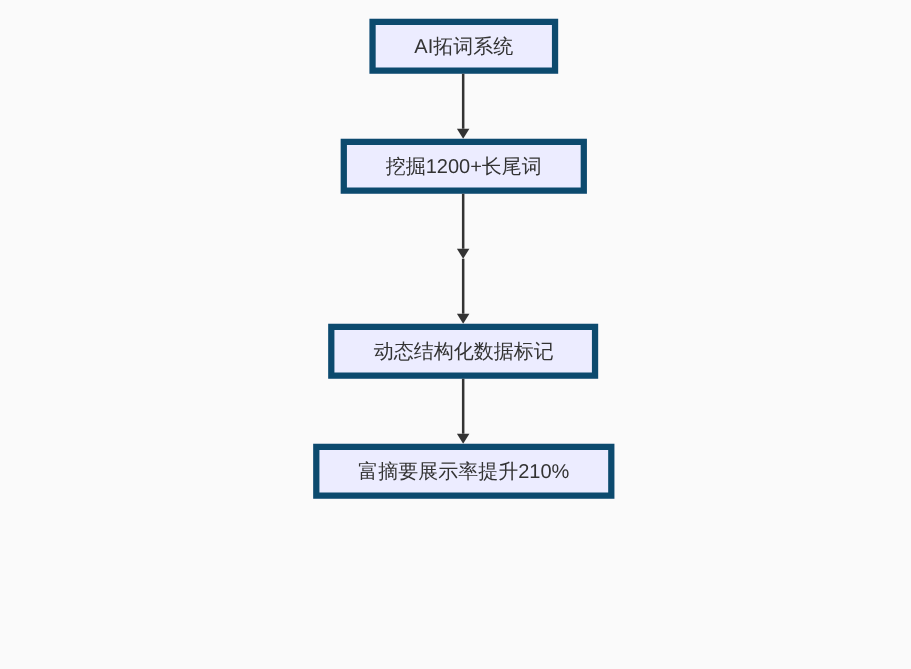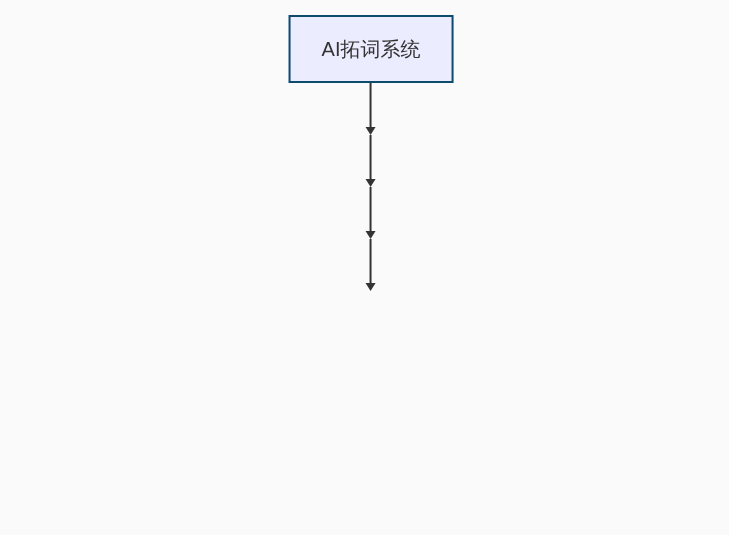--- a/index.html
+++ b/index.html
@@ -20,29 +20,29 @@
     position: absolute;
     left: 371px;
     top: 15px;
     transform: translateX(-50%);
     display: flex;
     flex-direction: column;
     align-items: center;
   }
   .node {
     box-sizing: border-box;
-    height: 68px;
+    height: 44px;
     padding: 0 31px;
     display: flex;
     align-items: center;
     justify-content: center;
     background: #ECECFF;
-    border: 2px solid #0c4a6e;
+    border: 5px solid #0c4a6e;
     color: #333333;
-    font-size: 20px;
+    font-size: 16px;
     white-space: nowrap;
   }
   .arrow {
     width: 10px;
     height: 52px;
     display: flex;
     flex-direction: column;
     align-items: center;
   }
   .arrow .line {
@@ -66,33 +66,42 @@
 
     <div class="node">
       <span>AI拓词系统</span>
     </div>
 
     <div class="arrow">
       <div class="line"></div>
       <div class="head"></div>
     </div>
 
+    <div class="node">
+      <span>挖掘1200+长尾词</span>
+    </div>
 
     <div class="arrow">
       <div class="line"></div>
       <div class="head"></div>
     </div>
 
 
     <div class="arrow">
       <div class="line"></div>
       <div class="head"></div>
     </div>
 
+    <div class="node">
+      <span>动态结构化数据标记</span>
+    </div>
 
     <div class="arrow">
       <div class="line"></div>
       <div class="head"></div>
     </div>
 
+    <div class="node">
+      <span>富摘要展示率提升210%</span>
+    </div>
 
   </div>
 </div>
 
 </body></html>

